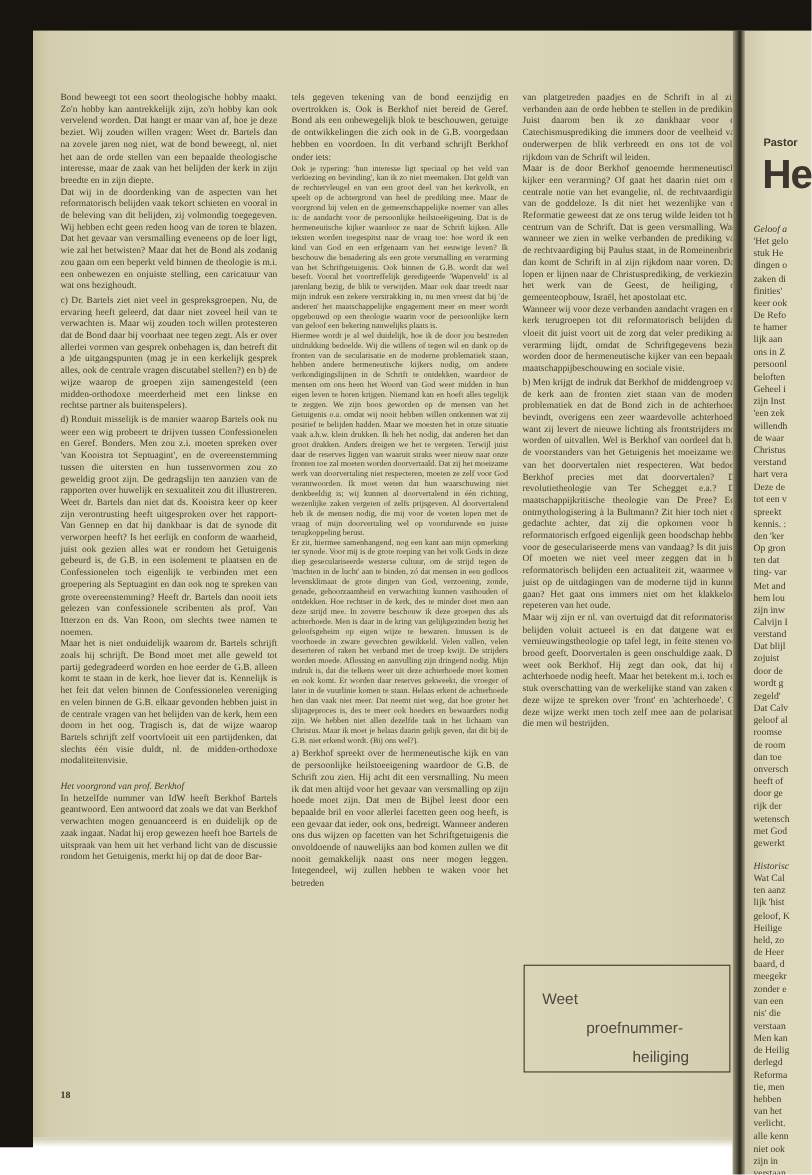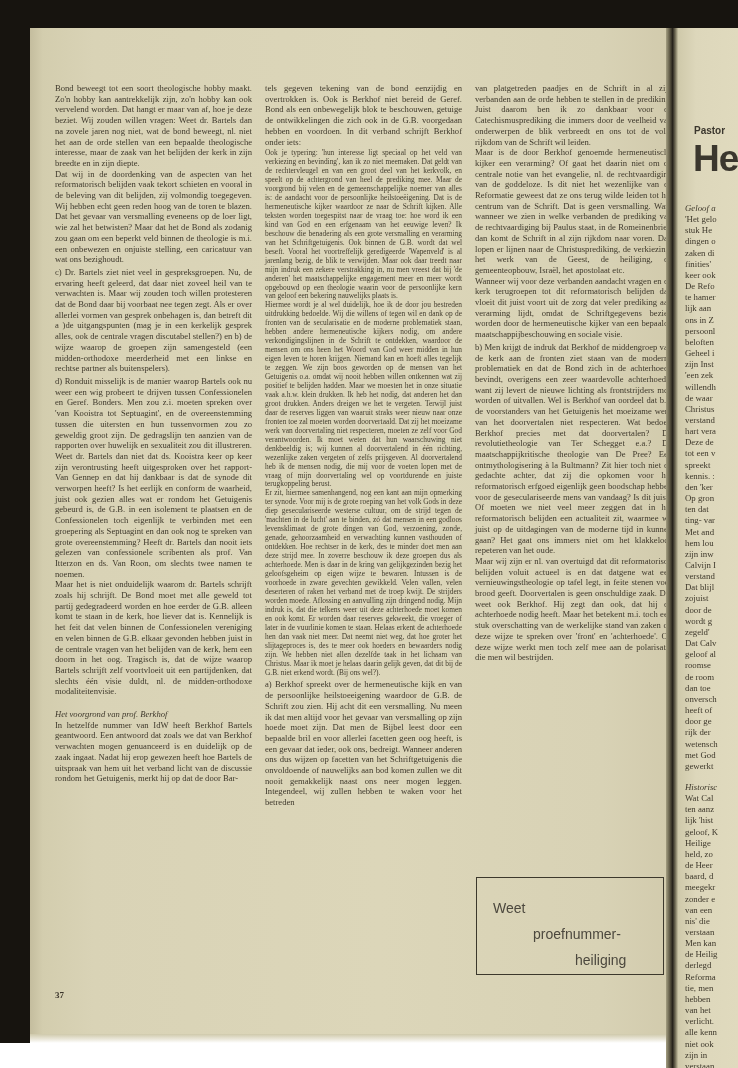--- a/index.html
+++ b/index.html
@@ -75,21 +75,21 @@
     </div>
 
     <div class="col col3">
       <p>van platgetreden paadjes en de Schrift in al zijn verbanden aan de orde hebben te stellen in de prediking. Juist daarom ben ik zo dankbaar voor de Catechismusprediking die immers door de veelheid van onderwerpen de blik verbreedt en ons tot de volle rijkdom van de Schrift wil leiden.</p>
       <p>Maar is de door Berkhof genoemde hermeneutische kijker een verarming? Of gaat het daarin niet om de centrale notie van het evangelie, nl. de rechtvaardiging van de goddeloze. Is dit niet het wezenlijke van de Reformatie geweest dat ze ons terug wilde leiden tot het centrum van de Schrift. Dat is geen versmalling. Want wanneer we zien in welke verbanden de prediking van de rechtvaardiging bij Paulus staat, in de Romeinenbrief, dan komt de Schrift in al zijn rijkdom naar voren. Dan lopen er lijnen naar de Christusprediking, de verkiezing, het werk van de Geest, de heiliging, de gemeenteopbouw, Israël, het apostolaat etc.</p>
       <p>Wanneer wij voor deze verbanden aandacht vragen en de kerk terugroepen tot dit reformatorisch belijden dan vloeit dit juist voort uit de zorg dat veler prediking aan verarming lijdt, omdat de Schriftgegevens bezien worden door de hermeneutische kijker van een bepaalde maatschappijbeschouwing en sociale visie.</p>
       <p class="gap">b) Men krijgt de indruk dat Berkhof de middengroep van de kerk aan de fronten ziet staan van de moderne problematiek en dat de Bond zich in de achterhoede bevindt, overigens een zeer waardevolle achterhoede, want zij levert de nieuwe lichting als frontstrijders moe worden of uitvallen. Wel is Berkhof van oordeel dat b.v. de voorstanders van het Getuigenis het moeizame werk van het doorvertalen niet respecteren. Wat bedoelt Berkhof precies met dat doorvertalen? De revolutietheologie van Ter Schegget e.a.? De maatschappijkritische theologie van De Pree? Een ontmythologisering à la Bultmann? Zit hier toch niet de gedachte achter, dat zij die opkomen voor het reformatorisch erfgoed eigenlijk geen boodschap hebben voor de geseculariseerde mens van vandaag? Is dit juist? Of moeten we niet veel meer zeggen dat in het reformatorisch belijden een actualiteit zit, waarmee we juist op de uitdagingen van de moderne tijd in kunnen gaan? Het gaat ons immers niet om het klakkeloos repeteren van het oude.</p>
       <p>Maar wij zijn er nl. van overtuigd dat dit reformatorisch belijden voluit actueel is en dat datgene wat een vernieuwingstheologie op tafel legt, in feite stenen voor brood geeft. Doorvertalen is geen onschuldige zaak. Dat weet ook Berkhof. Hij zegt dan ook, dat hij de achterhoede nodig heeft. Maar het betekent m.i. toch een stuk overschatting van de werkelijke stand van zaken op deze wijze te spreken over 'front' en 'achterhoede'. Op deze wijze werkt men toch zelf mee aan de polarisatie die men wil bestrijden.</p>
     </div>
 
-    <div class="pagenum">37</div>
+    <div class="pagenum">18</div>
 
     <div class="promo-box">
         <div>Weet</div>
         <div>proefnummer-</div>
         <div>heiliging</div>
       </div>
 
   </div>
 
   <div class="page-edge"></div>

